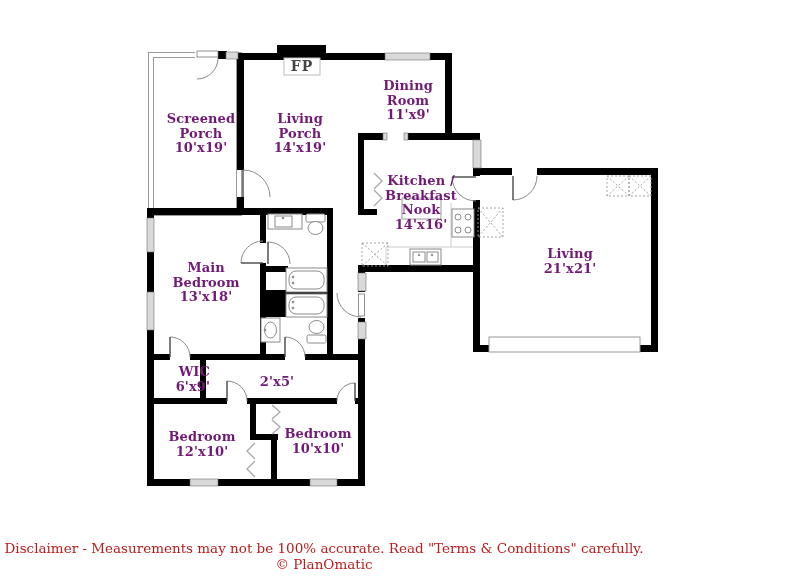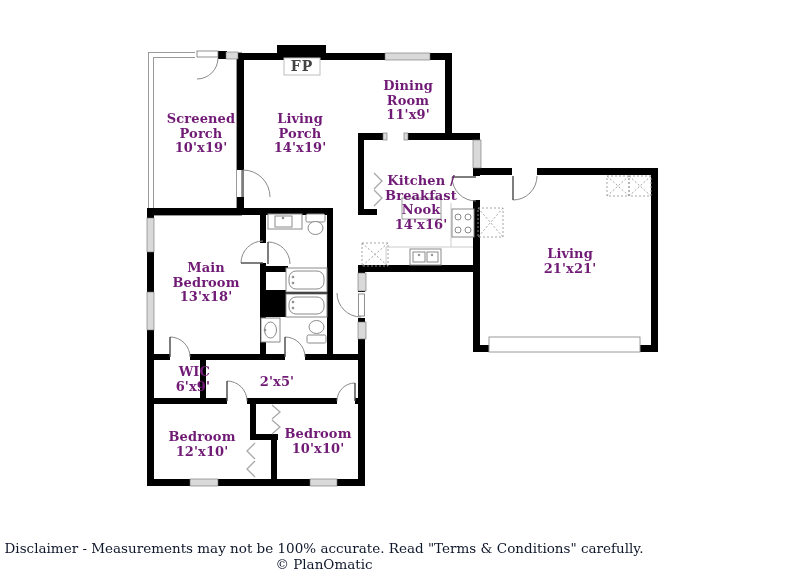--- a/index.html
+++ b/index.html
@@ -5,21 +5,21 @@
   html,body{margin:0;padding:0;background:#fff;}
   .stage{position:relative;width:800px;height:582px;background:#ffffff;overflow:hidden;
          font-family:"DejaVu Serif", "Liberation Serif", serif;color:#161616;}
   svg{position:absolute;left:0;top:0;}
   .rlabel{position:absolute;transform:translate(-50%,-50%);text-align:center;
           font-weight:bold;font-size:13px;line-height:14.5px;color:#701a75;letter-spacing:.1px;}
   .rname,.rdims{display:block;}
   .fp-label{position:absolute;left:302px;top:66px;transform:translate(-50%,-50%);
             font-size:14px;font-weight:bold;color:#444;letter-spacing:1px;}
   .disclaimer{position:absolute;left:0;top:540px;width:648px;text-align:center;
-              font-size:13.5px;color:#0f172a;}
+              font-size:13.5px;color:#b91c1c;}
 </style>
 </head>
 <body>
 
 <div class="stage">
 
   <svg width="800" height="582" viewBox="0 0 800 582">
 
     <g fill="none" stroke="#9a9a9a" stroke-width="1">
       <rect x="148.5" y="52.5" width="93" height="163"></rect>

